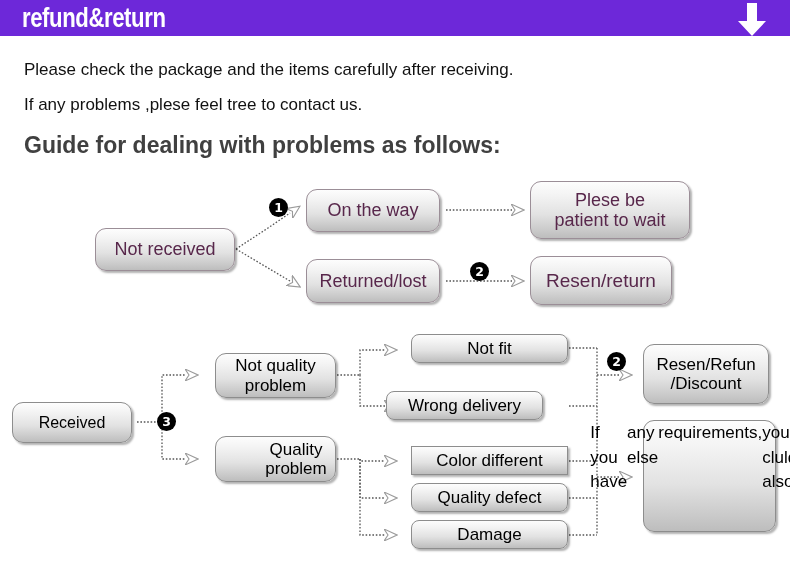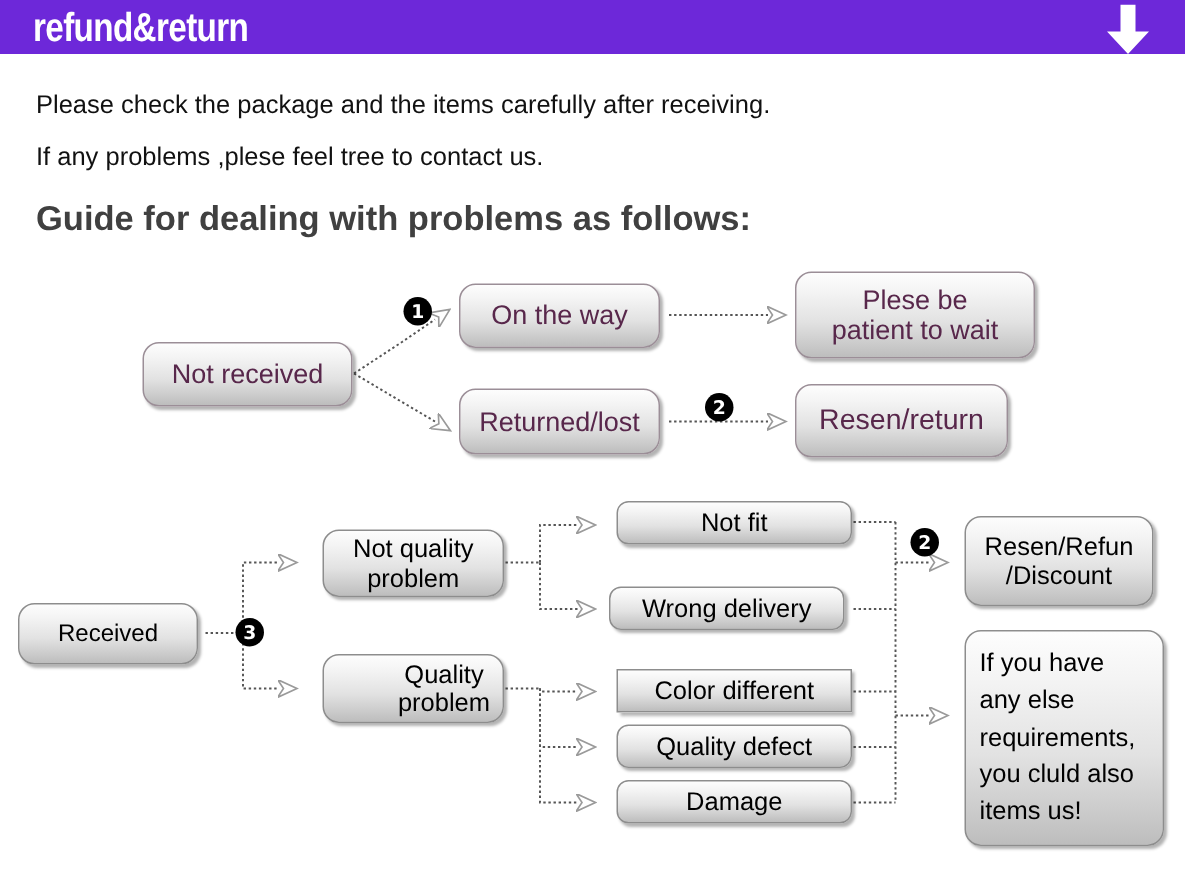--- a/index.html
+++ b/index.html
@@ -128,42 +128,42 @@
 
 <div class="box" style="left:215px;top:436px;width:121px;height:46px;font-size:17px;flex-direction:column;padding-left:41px;">
   <span>Quality</span>
   <span>problem</span>
 </div>
 
 <div class="box" style="left:411px;top:334px;width:157px;height:29px;font-size:17px;border-radius:8px;">
   <span>Not fit</span>
 </div>
 
-<div class="box" style="left:406px;top:391px;width:157px;height:29px;font-size:17px;border-radius:8px;justify-content:center;">
+<div class="box" style="left:386px;top:391px;width:157px;height:29px;font-size:17px;border-radius:8px;justify-content:center;">
   <span>Wrong delivery</span>
 </div>
 
 <div class="box" style="left:411px;top:446px;width:157px;height:29px;font-size:17px;border-radius:0;">
   <span>Color different</span>
 </div>
 
 <div class="box" style="left:411px;top:483px;width:157px;height:29px;font-size:17px;border-radius:8px;">
   <span>Quality defect</span>
 </div>
 
 <div class="box" style="left:411px;top:520px;width:157px;height:29px;font-size:17px;border-radius:8px;">
   <span>Damage</span>
 </div>
 
 <div class="box" style="left:643px;top:344px;width:126px;height:60px;font-size:17px;flex-direction:column;">
   <span>Resen/Refun</span>
   <span>/Discount</span>
 </div>
 
-<div class="box leftalign" style="left:643px;top:420px;width:133px;height:144px;font-size:17px;flex-direction:column;align-items:flex-start;justify-content:center;">
+<div class="box leftalign" style="left:643px;top:420px;width:133px;height:112px;font-size:17px;flex-direction:row;align-items:flex-start;justify-content:center;">
   <span>If you have</span>
   <span>any else</span>
   <span>requirements,</span>
   <span>you cluld also</span>
   <span>items us!</span>
 </div>
 
 <div class="step" style="left:157px;top:412px;">3</div>
 <div class="step" style="left:607px;top:352px;">2</div>
 

